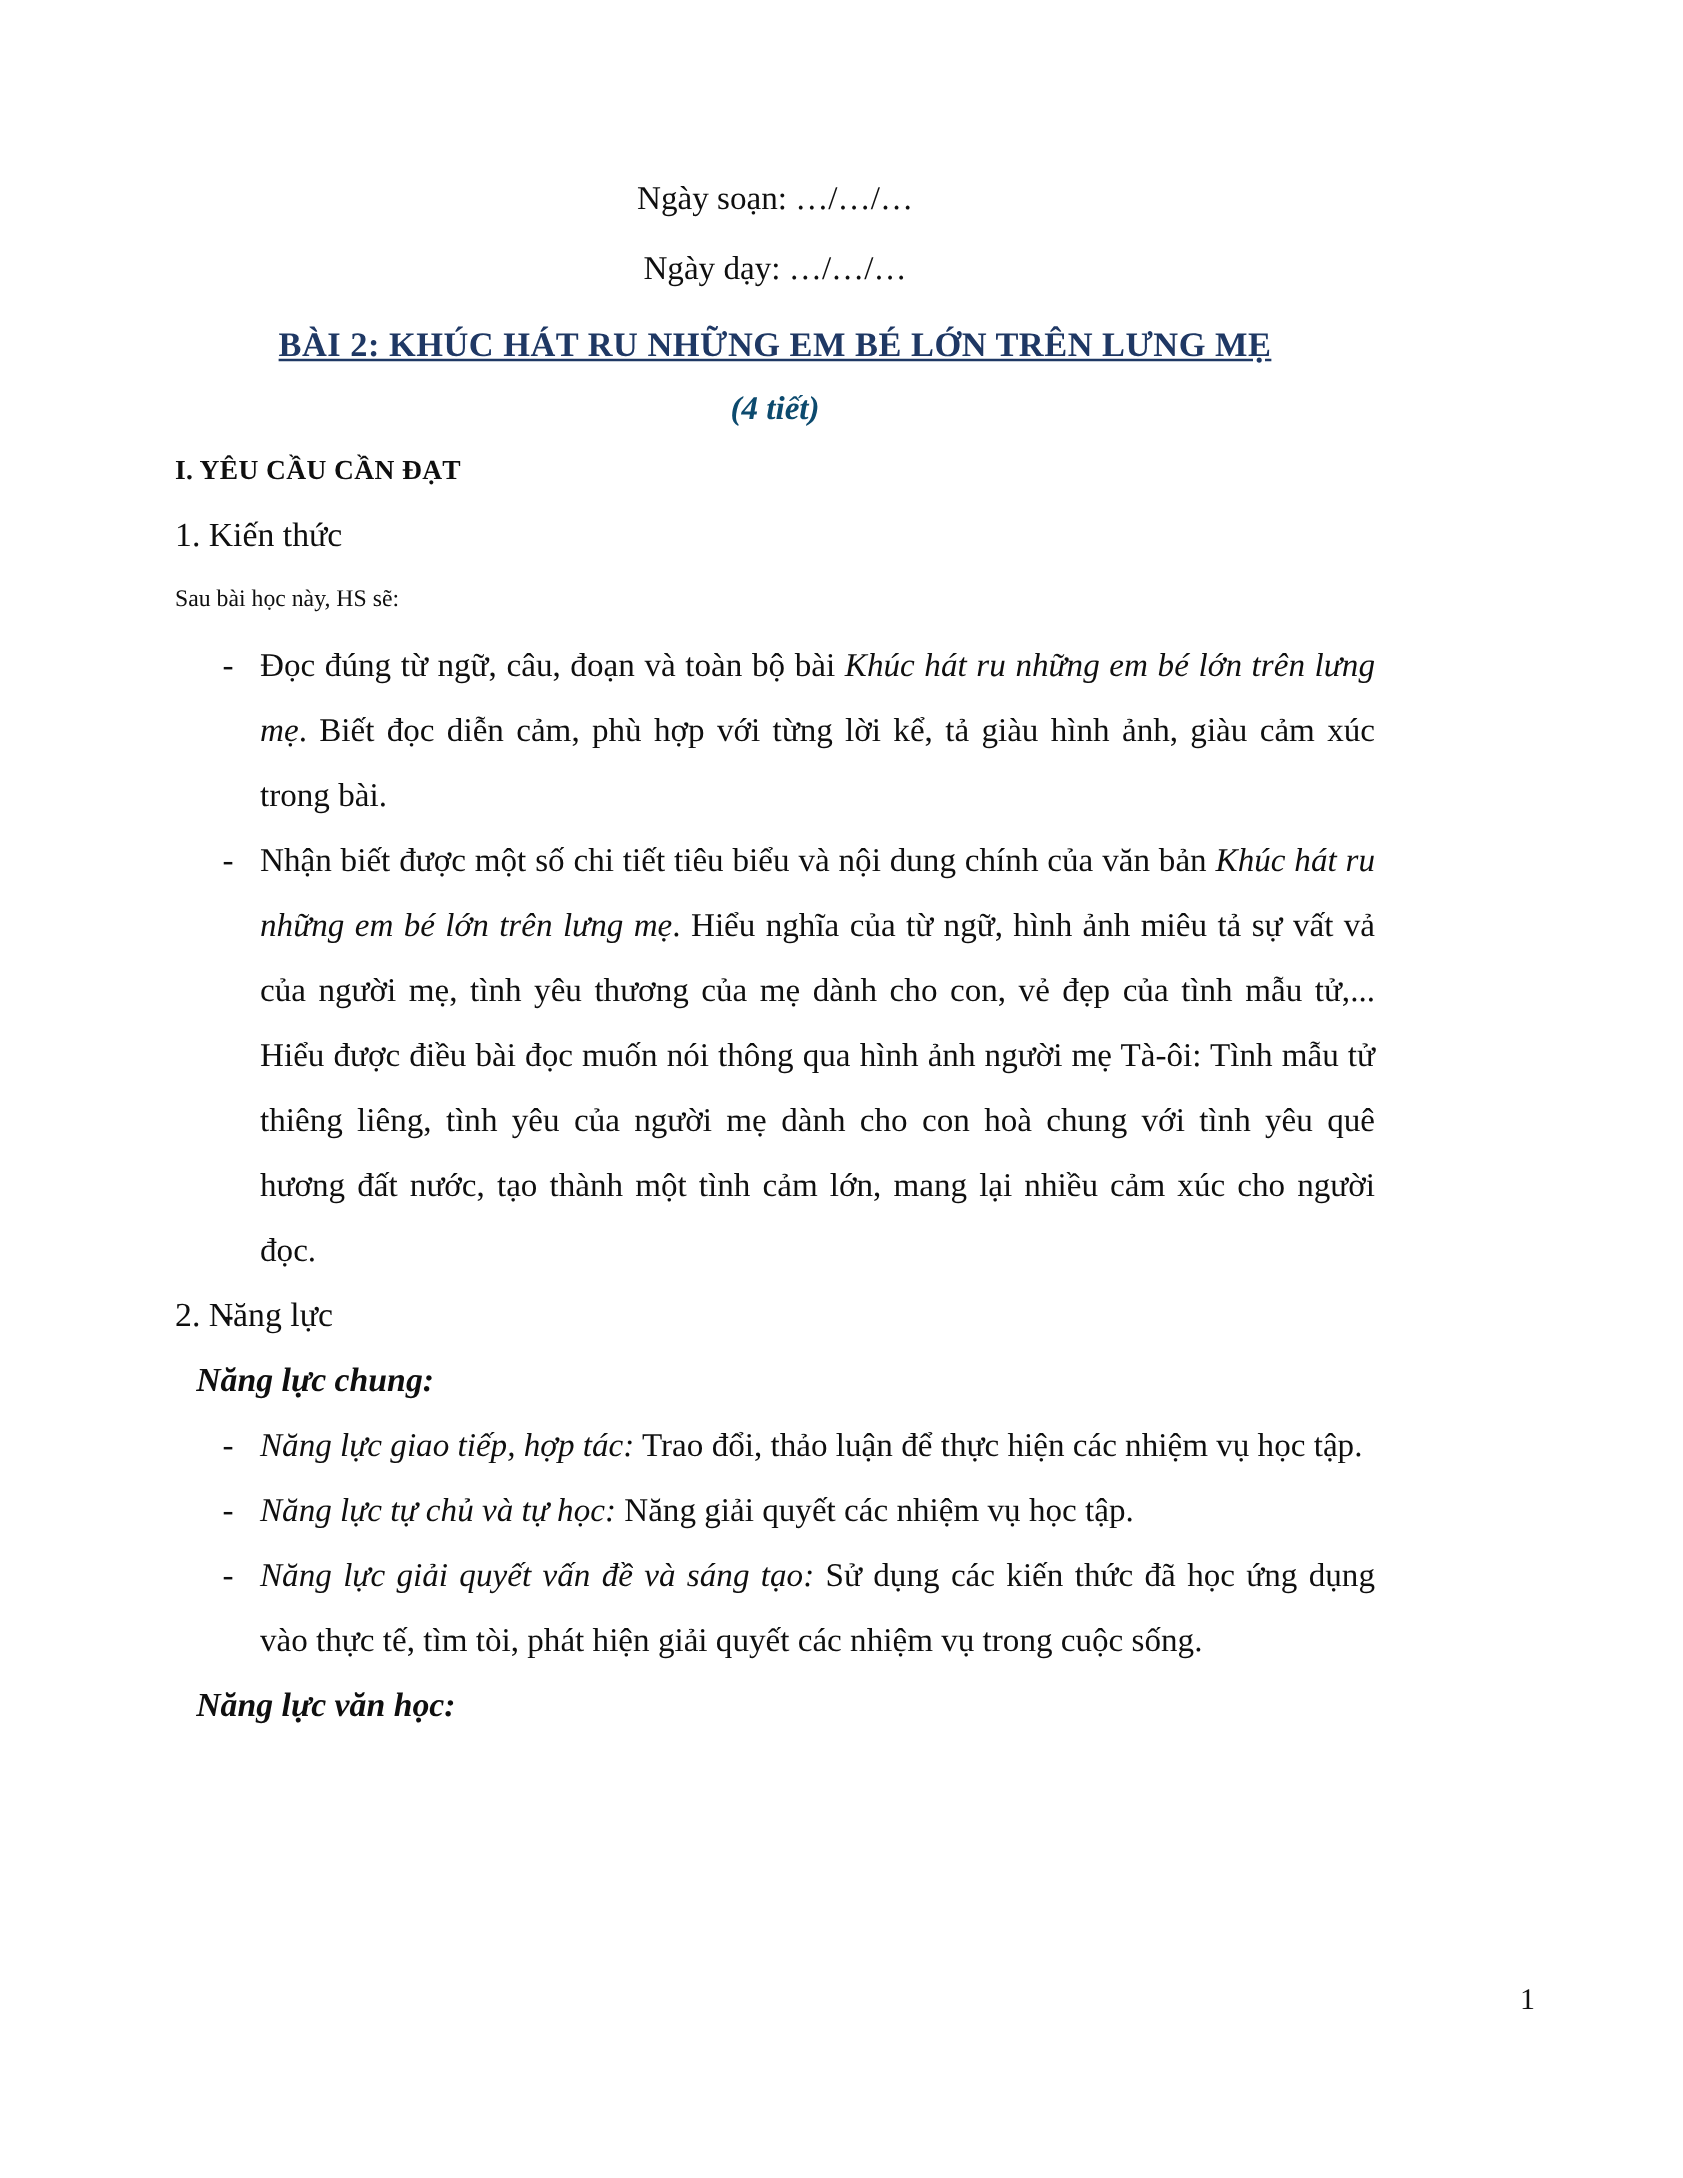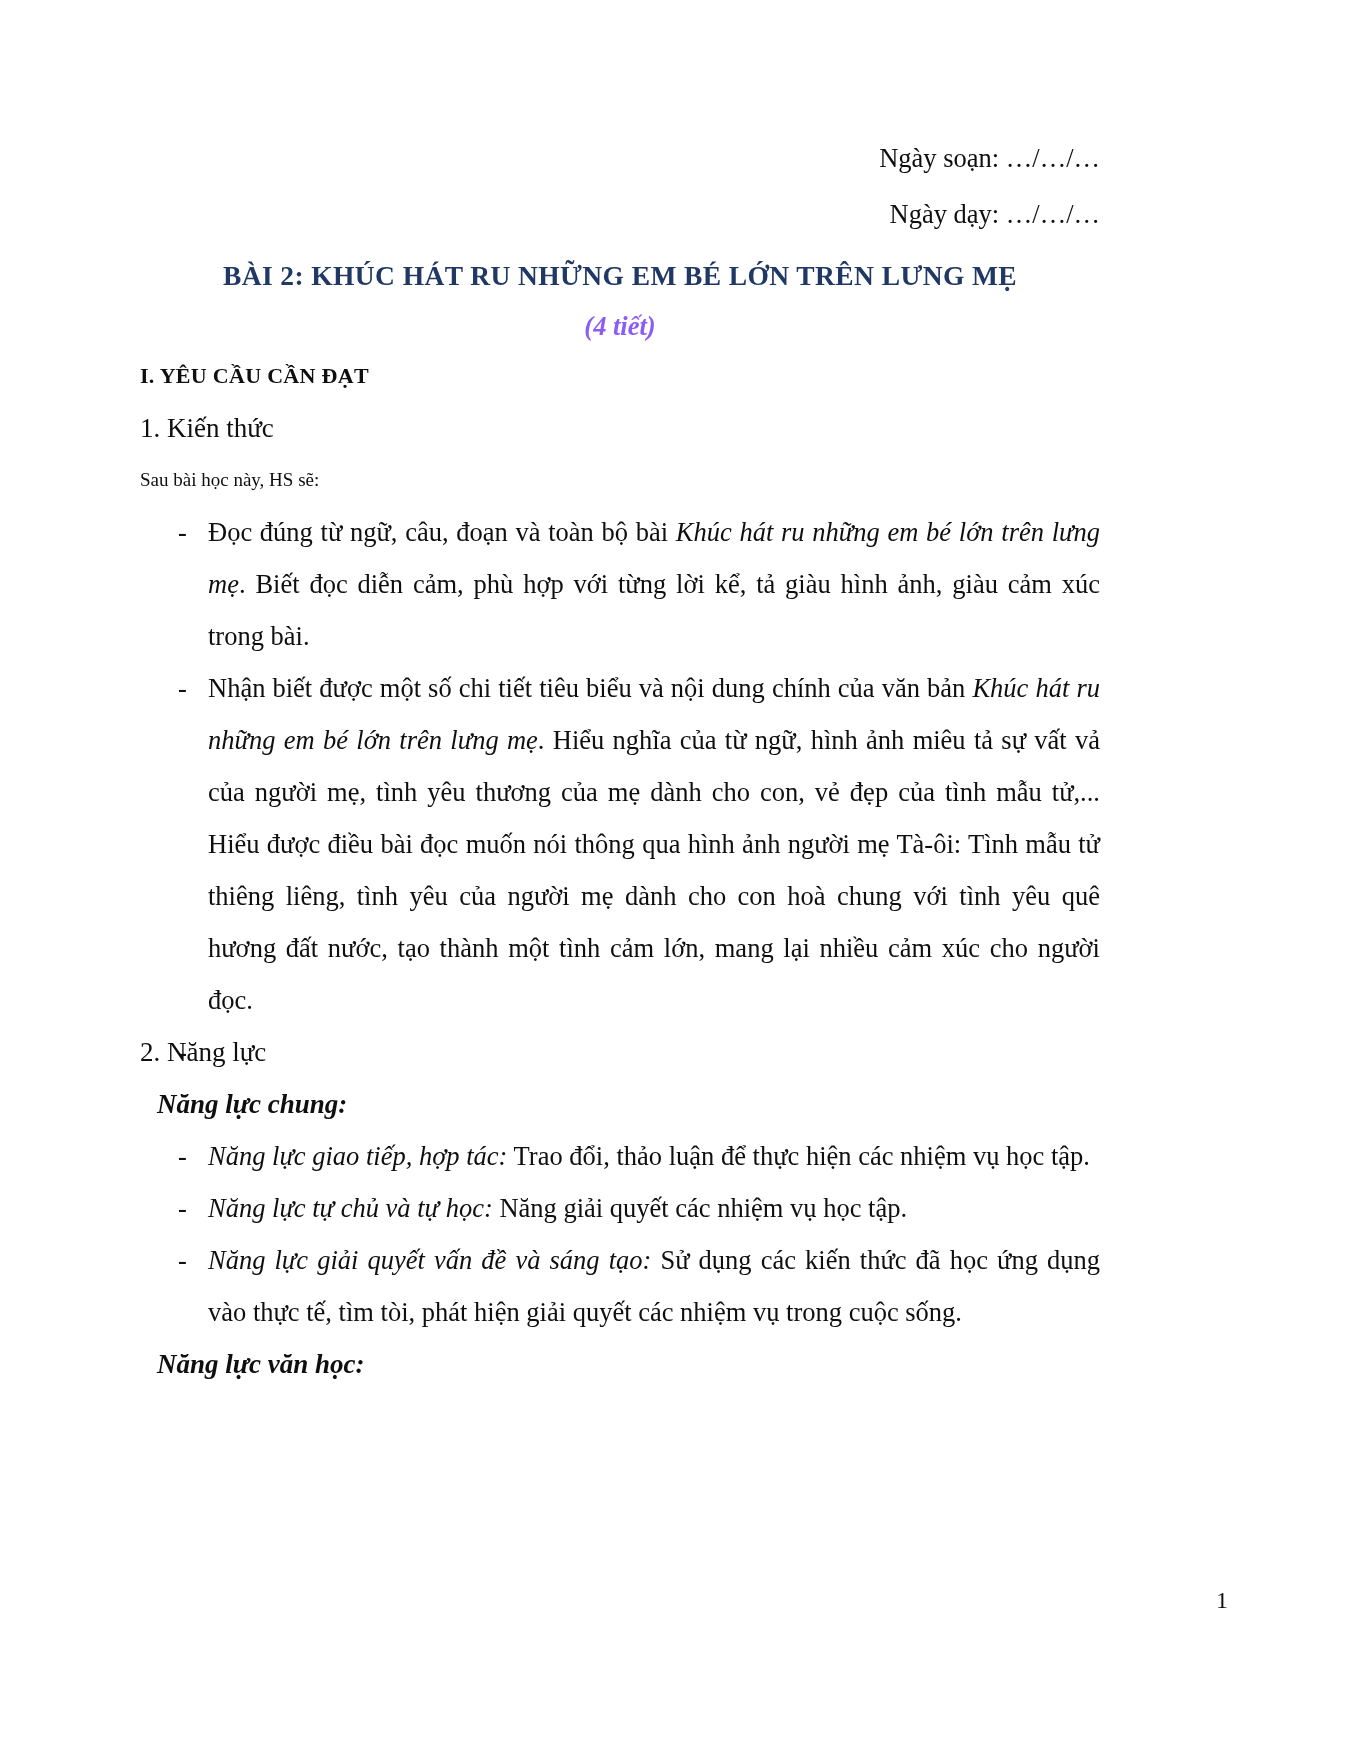--- a/index.html
+++ b/index.html
@@ -24,38 +24,39 @@
   }
   .content {
     position: absolute;
     left: 140px;
     top: 130px;
     width: 960px;
   }
   .meta-line {
     font-size: 26.5px;
     line-height: 56px;
-    text-align: right;
+    text-align: center;
     white-space: pre;
   }
   .doc-title {
     text-align: center;
     font-size: 27.5px;
     font-weight: bold;
     color: #1f3864;
     letter-spacing: 0.4px;
     line-height: 52px;
     margin-top: 8px;
+    text-decoration: underline;
   }
   .doc-subtitle {
     text-align: center;
     font-size: 26.5px;
     font-weight: bold;
     font-style: italic;
-    color: #8b5cf6;
+    color: #0c4a6e;
     line-height: 48px;
   }
   .h1 {
     font-size: 22px;
     font-weight: bold;
     line-height: 52px;
     letter-spacing: 0.3px;
   }
   .h2 {
     font-size: 27px;

